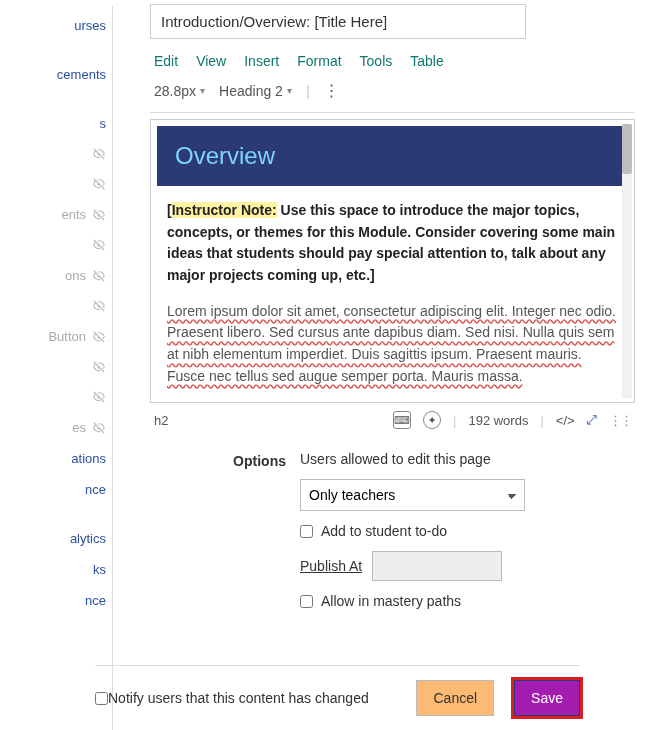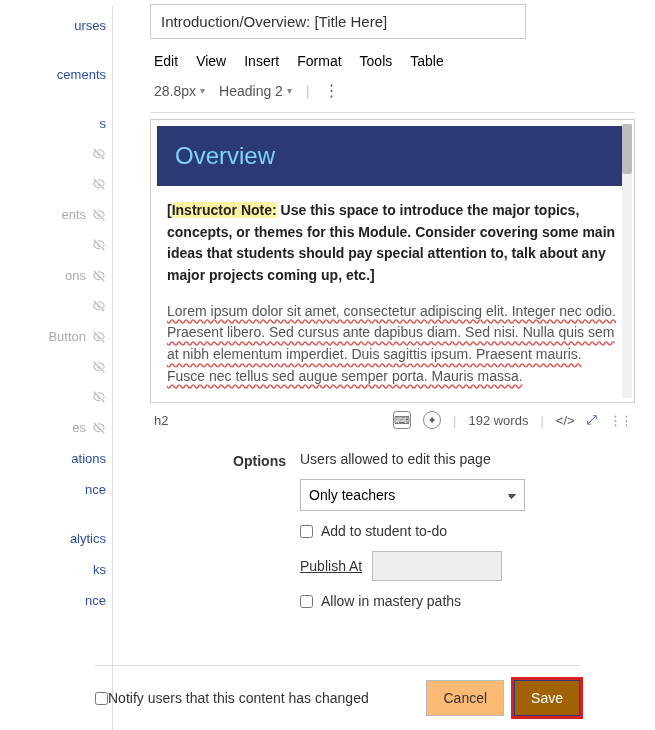--- a/index.html
+++ b/index.html
@@ -56,21 +56,21 @@
     padding: 8px 10px;
     font-size: 15px;
     color: #333;
     margin-top: 4px;
   }
   .menubar {
     display: flex;
     gap: 18px;
     padding: 14px 4px 6px;
     font-size: 14px;
-    color: #000000;
+    color: #0f766e;
   }
   .menubar span { cursor: pointer; }
   .toolbar {
     display: flex;
     align-items: center;
     gap: 14px;
     padding: 6px 4px 12px;
     font-size: 14px;
     border-bottom: 1px solid #ddd;
     width: 485px;
@@ -185,26 +185,26 @@
   .footer .notify { display:flex; align-items:center; gap:0; font-size:14px; flex:1;}
   .btn {
     padding: 9px 16px;
     font-size: 14px;
     border: 1px solid #bbb;
     background: #fdba74;
     color: #333;
     cursor: pointer;
   }
   .btn.primary {
-    background: #a16207;
+    background: #a21caf;
     color: #fff;
     border-color: #2b3974;
     outline: 3px solid #d92020;
     outline-offset: 0;
-    margin-left: 10px;
+    margin-left: 20px;
   }
 </style>
 </head>
 <body>
 
 <div class="sidebar">
   <div class="sidebar-item">
       <span class="label">urses</span>
     </div>
   <div class="sidebar-item" style="height:18px"></div>

